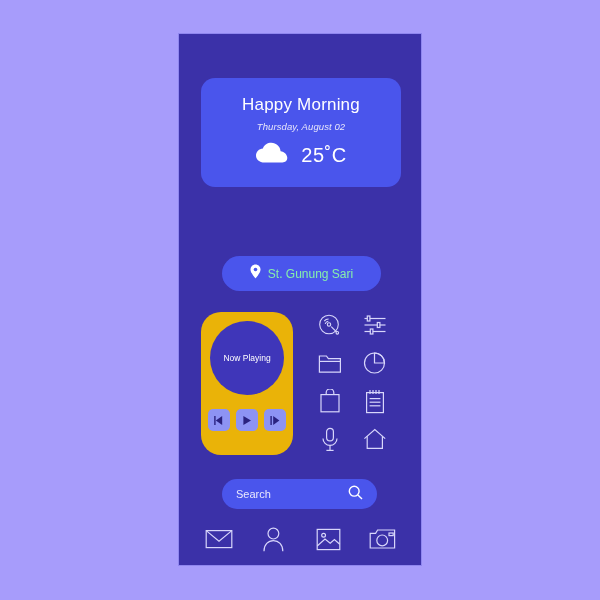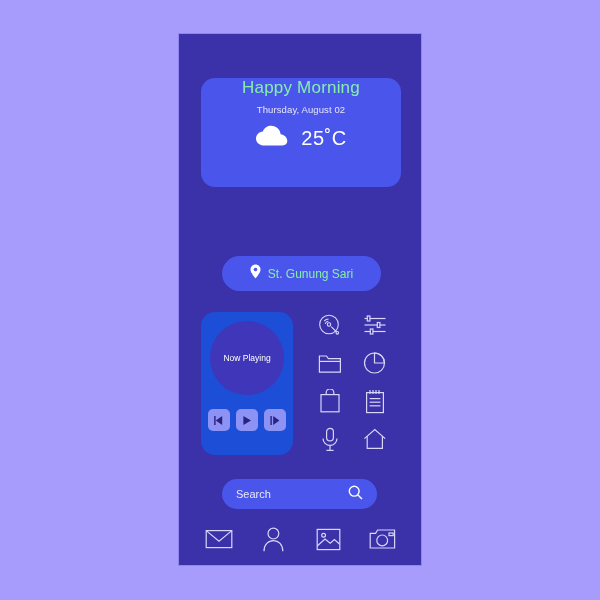--- a/index.html
+++ b/index.html
@@ -43,29 +43,31 @@
     width: 200px;
     height: 109px;
     background: #4a55ec;
     border-radius: 14px;
     box-sizing: border-box;
     display: flex;
     flex-direction: column;
     align-items: center;
   }
   #greeting {
+    margin-top: 17px;
     font-size: 17px;
-    color: #86efac;
+    color: #ffffff;
     letter-spacing: 0.2px;
   }
   #date-text {
     margin-top: 6px;
     font-size: 9.5px;
     color: #e7e6fb;
     letter-spacing: 0.1px;
+    font-style: italic;
   }
   #weather-row {
     margin-top: 10px;
     display: flex;
     align-items: center;
     gap: 12px;
   }
   #temp-text {
     font-size: 20px;
     color: #ffffff;
@@ -92,22 +94,22 @@
     color: #86efac;
   }
 
   
   #music-card {
     position: absolute;
     left: 22px;
     top: 278px;
     width: 92px;
     height: 143px;
-    background: #1d4ed8;
-    border-radius: 14px;
+    background: #eab308;
+    border-radius: 20px;
     box-sizing: border-box;
   }
   #now-playing-disc {
     position: absolute;
     left: 9px;
     top: 9px;
     width: 74px;
     height: 74px;
     border-radius: 50%;
     background: #3f36b9;

